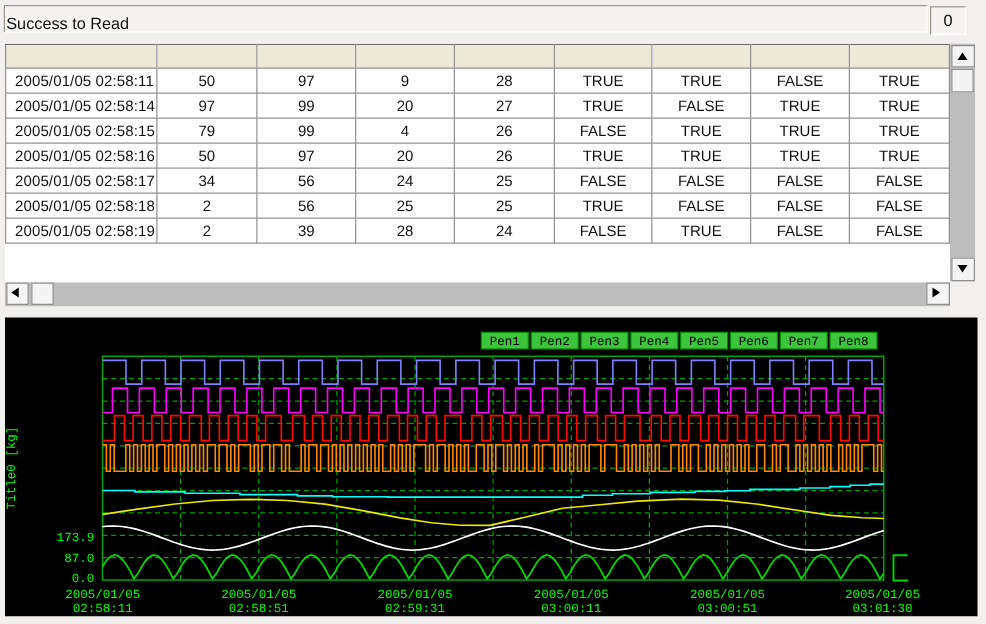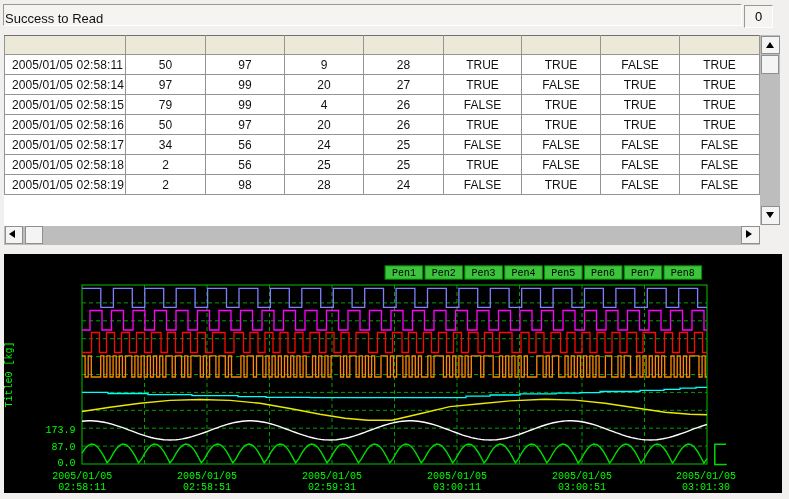--- a/index.html
+++ b/index.html
@@ -108,21 +108,21 @@
           <td>25</td>
           <td>25</td>
           <td>TRUE</td>
           <td>FALSE</td>
           <td>FALSE</td>
           <td>FALSE</td>
         </tr>
 <tr>
           <td class="c1">2005/01/05&nbsp;02:58:19</td>
           <td>2</td>
-          <td>98</td>
+          <td>39</td>
           <td>28</td>
           <td>24</td>
           <td>FALSE</td>
           <td>TRUE</td>
           <td>FALSE</td>
           <td>FALSE</td>
         </tr>
 </tbody>
     </table>
 </div>

